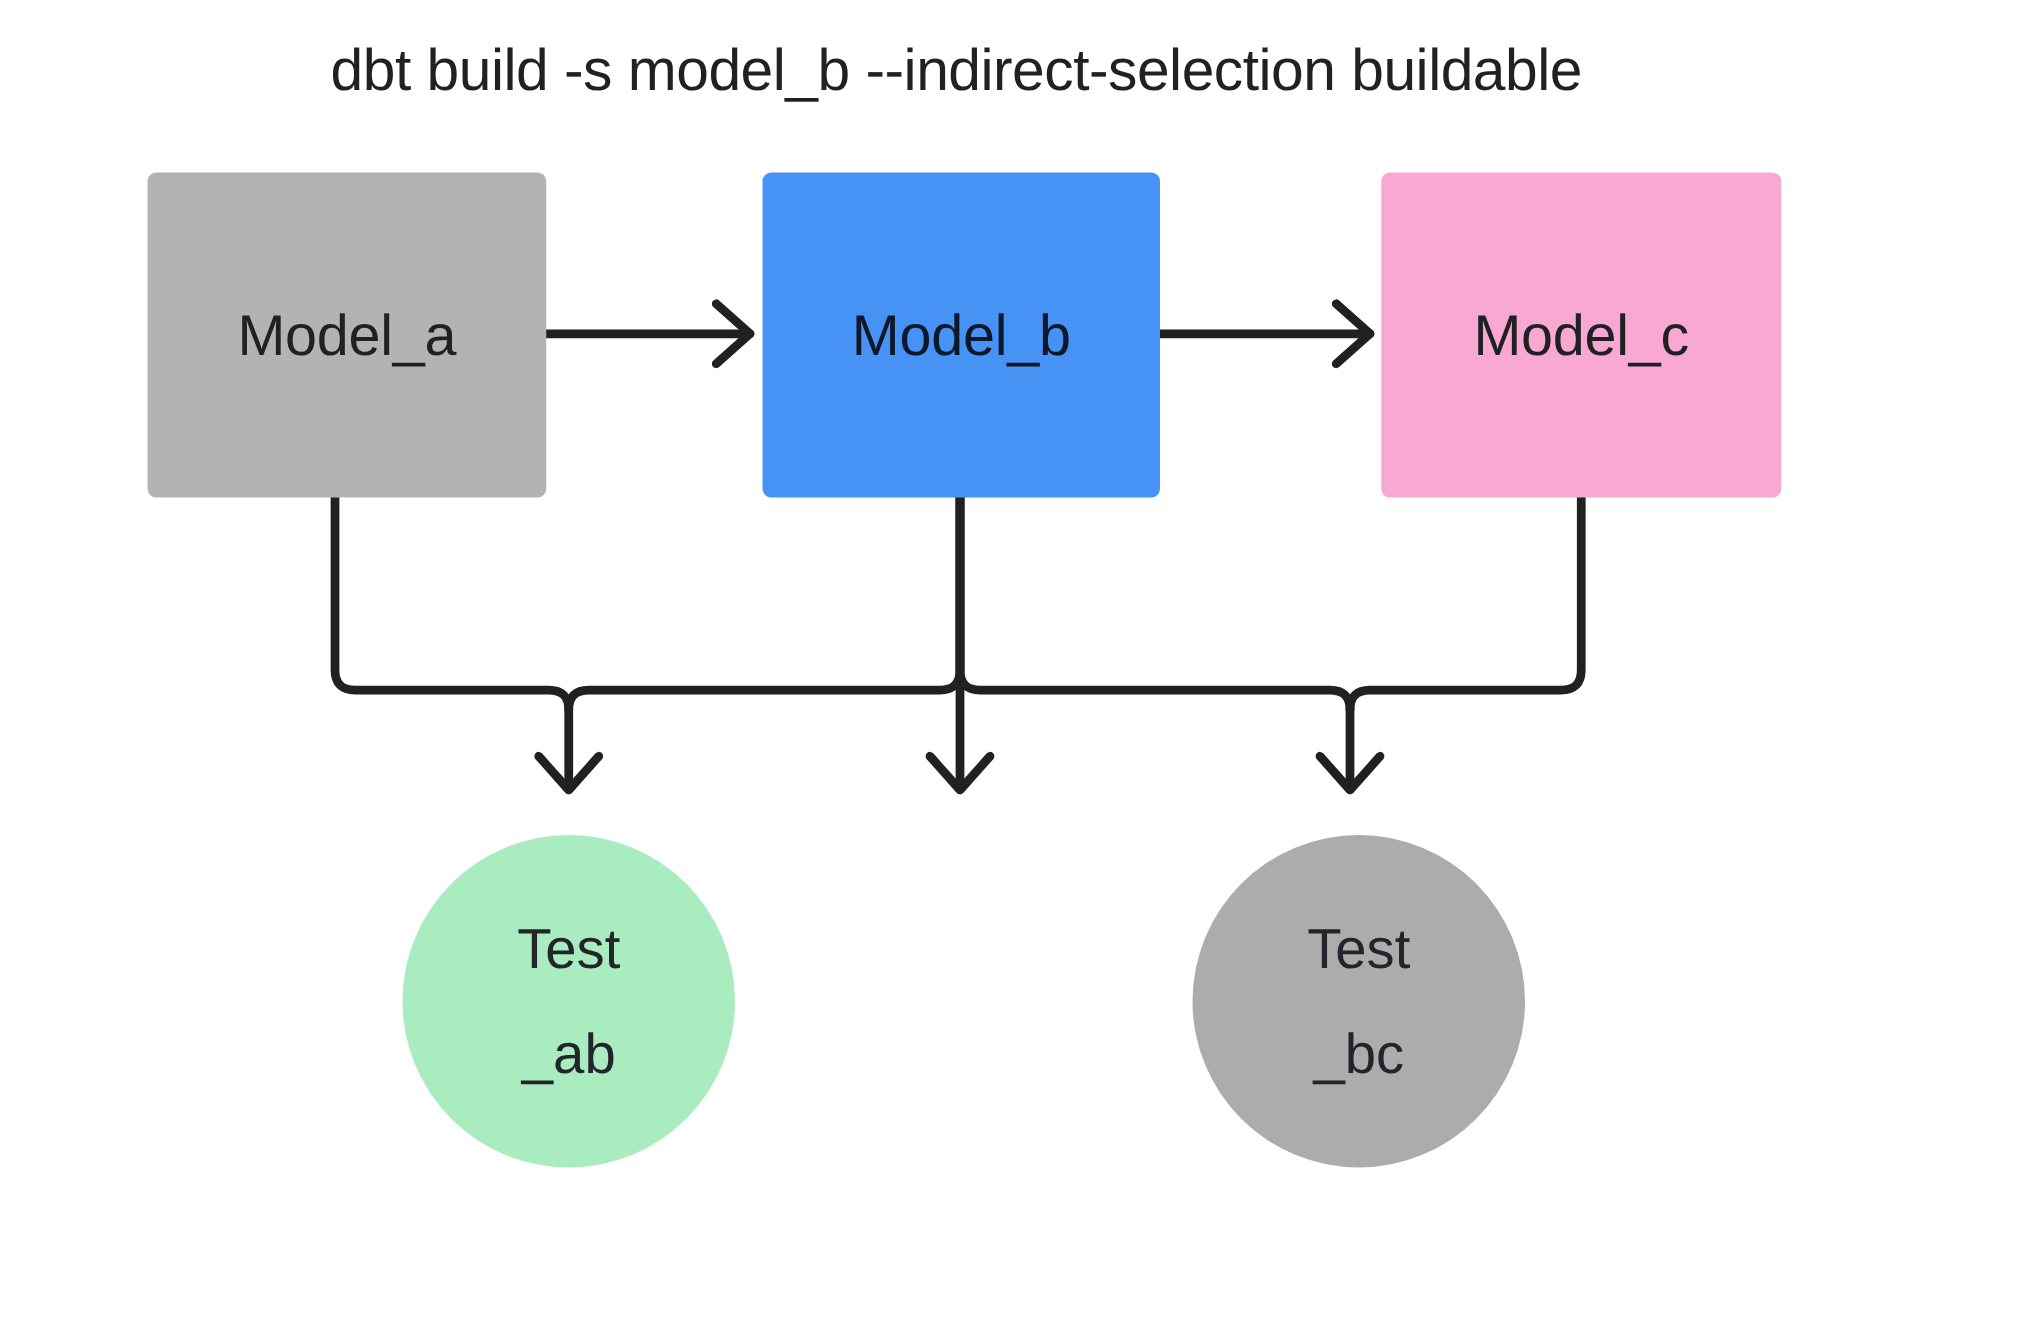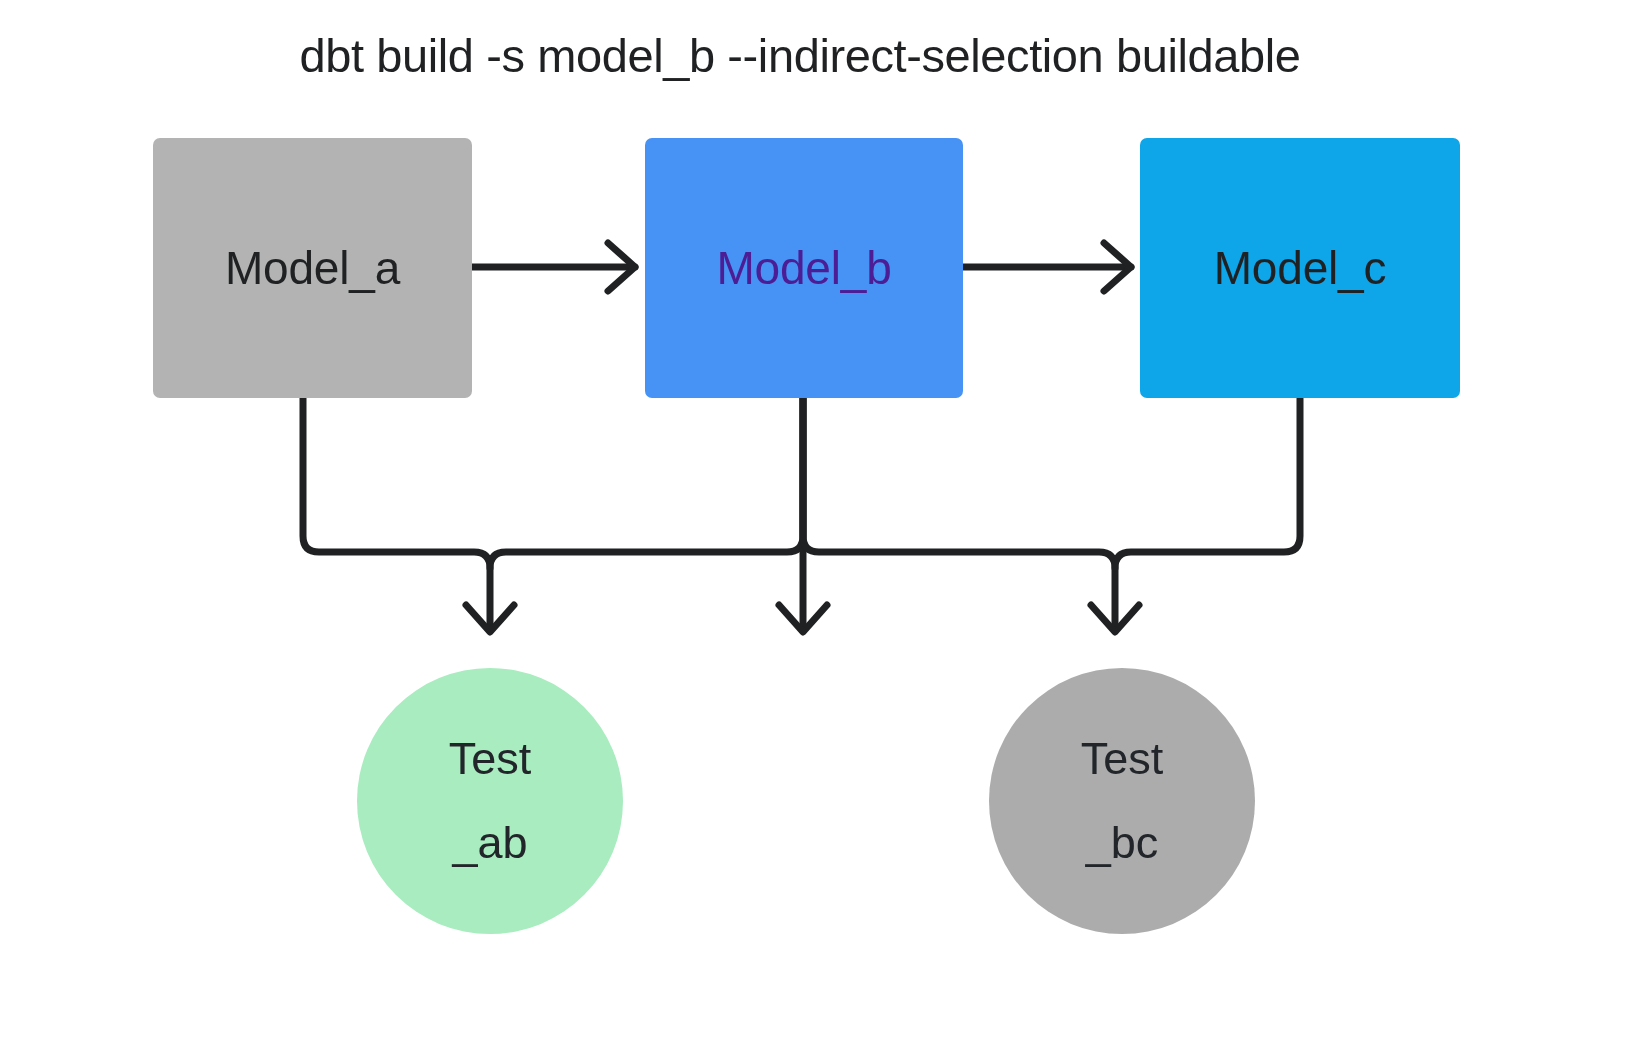--- a/index.html
+++ b/index.html
@@ -11,21 +11,20 @@
   body {
     font-family: "Liberation Sans", sans-serif;
     -webkit-font-smoothing: antialiased;
   }
   #canvas {
     position: relative;
     width: 1456px;
     height: 1060px;
     background: #ffffff;
     overflow: hidden;
-    margin-left: 35px;
   }
   #edges {
     position: absolute;
     left: 0;
     top: 0;
     width: 1630px;
     height: 1060px;
     pointer-events: none;
   }
   .title {
@@ -119,24 +118,24 @@
         <path d="M 1265 398 L 1265 536 Q 1265 552 1249 552 L 1096 552 Q 1080 552 1080 568"></path>
       </g>
     </g>
   </svg>
 
   <div class="node-box" style="left:118px; top:138px; width:319px; height:260px; background:#b3b3b3;">
     <span class="node-label" style="color:#1f2123;">Model_a</span>
   </div>
 
   <div class="node-box" style="left:610px; top:138px; width:318px; height:260px; background:#4793f5;">
-    <span class="node-label" style="color:#4c1d95;">Model_b</span>
+    <span class="node-label" style="color:#0f172a;">Model_b</span>
   </div>
 
-  <div class="node-box" style="left:1105px; top:138px; width:320px; height:260px; background:#0ea5e9;">
+  <div class="node-box" style="left:1105px; top:138px; width:320px; height:260px; background:#f9a8d4;">
     <span class="node-label" style="color:#1f2123;">Model_c</span>
   </div>
 
   <div class="node-circle two-line" style="left:322px; top:668px; width:266px; height:266px; background:#a8ecbf;">
     <span class="node-label">Test
 _ab</span>
   </div>
 
 
   <div class="node-circle two-line" style="left:954px; top:668px; width:266px; height:266px; background:#acacac;">

